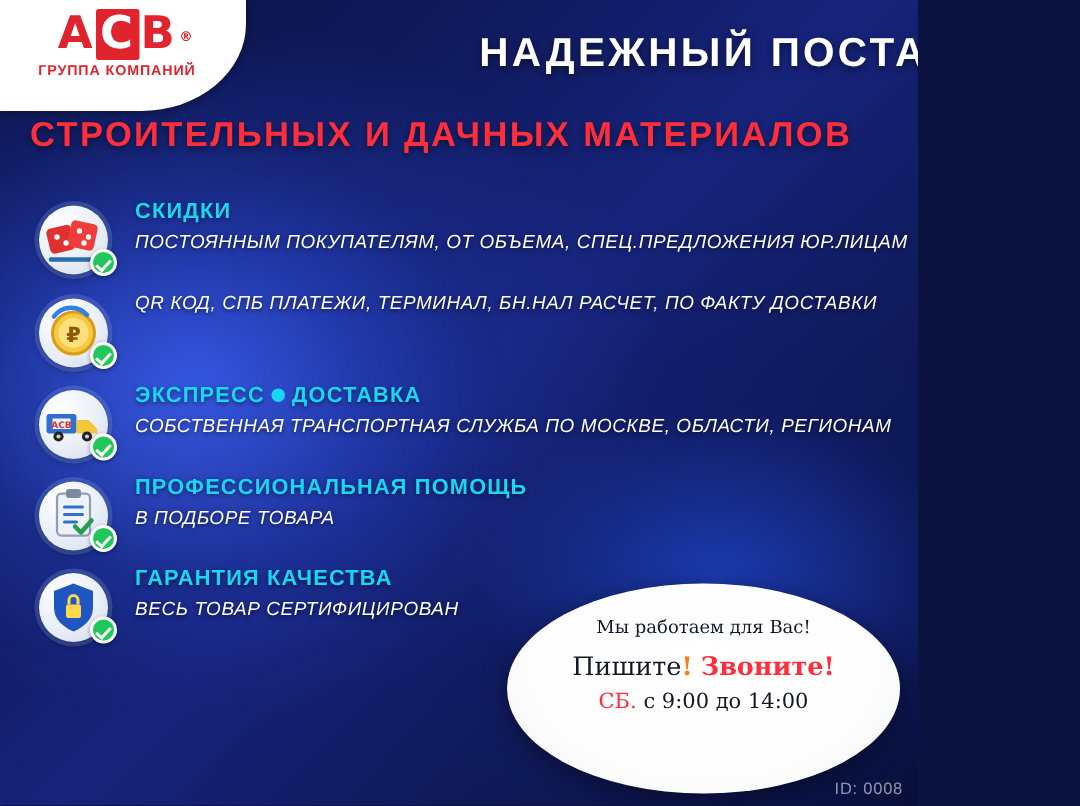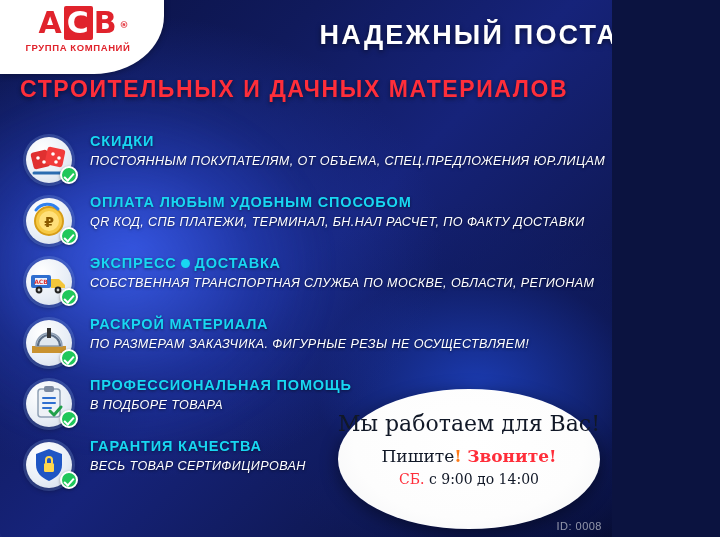--- a/index.html
+++ b/index.html
@@ -188,21 +188,21 @@
     width: 262px; height: 140px;
     border-radius: 50% / 50%;
     background: radial-gradient(ellipse at 50% 40%, #ffffff 0%, #fdfdfd 62%, #f1f2f4 100%);
     box-shadow: 0 4px 18px rgba(0,0,0,.45);
     text-align: center;
     padding-top: 22px;
     z-index: 6;
   }
   .contact-l1 {
     font-family: "DejaVu Serif", serif;
-    font-size: 22px;
+    font-size: 12px;
     color: #111827;
   }
   .contact-l2 {
     font-family: "DejaVu Serif", serif;
     font-size: 17px;
     color: #111827;
     margin-top: 10px;
   }
   .contact-l2 .excl { color: #ff7a18; font-weight: 700; }
   .contact-l2 .call { color: #ff2e3a; font-weight: 700; }
@@ -271,21 +271,20 @@
     <div class="feature">
       <div class="icon-circle">
         <svg viewBox="0 0 46 46">
           <circle cx="23" cy="23" r="14" fill="#f6c945" stroke="#d79d17" stroke-width="2"></circle>
           <circle cx="23" cy="23" r="10" fill="#ffe07a"></circle>
           <text x="23" y="29" font-size="14" font-family="DejaVu Sans, sans-serif" font-weight="bold" fill="#8a5a00" text-anchor="middle">₽</text>
           <path d="M10 12 a14 14 0 0 1 22 -1" fill="none" stroke="#2f80ed" stroke-width="3" stroke-linecap="round"></path>
         </svg>
       </div>
       <div class="check-badge"></div>
-      <div class="f-head"><span>ОПЛАТА ЛЮБЫМ УДОБНЫМ СПОСОБОМ</span></div>
       <div class="f-body">QR КОД, СПБ ПЛАТЕЖИ, ТЕРМИНАЛ, БН.НАЛ РАСЧЕТ, ПО ФАКТУ ДОСТАВКИ</div>
     </div>
 
     <div class="feature">
       <div class="icon-circle">
         <svg viewBox="0 0 46 46">
           <rect x="5" y="16" width="20" height="13" rx="2" fill="#2f6fd0"></rect>
           <path d="M25 20 h8 l6 6 v3 h-14z" fill="#f4c63a"></path>
           <rect x="9" y="19" width="12" height="7" fill="#eaf2ff"></rect>
           <text x="15" y="25" font-size="6" font-weight="bold" fill="#d33" text-anchor="middle" font-family="DejaVu Sans, sans-serif">ACB</text>
@@ -295,33 +294,20 @@
             <circle cx="32" cy="31" r="1.4" fill="#ccc"></circle>
         </svg>
       </div>
       <div class="check-badge"></div>
       <div class="f-head">
         <span>ЭКСПРЕСС</span><span class="dot"></span><span>ДОСТАВКА</span>
       </div>
       <div class="f-body">СОБСТВЕННАЯ ТРАНСПОРТНАЯ СЛУЖБА ПО МОСКВЕ, ОБЛАСТИ, РЕГИОНАМ</div>
     </div>
 
-    <div class="feature">
-      <div class="icon-circle">
-        <svg viewBox="0 0 46 46">
-          <rect x="6" y="26" width="34" height="7" fill="#c9922f"></rect>
-          <path d="M10 26 a13 13 0 0 1 26 0 z" fill="#dfe7ef" stroke="#8fa0b5" stroke-width="1.5"></path>
-          <path d="M12 26 a11 11 0 0 1 22 0" fill="none" stroke="#5b6d85" stroke-width="2"></path>
-          <rect x="21" y="8" width="4" height="10" fill="#333"></rect>
-        </svg>
-      </div>
-      <div class="check-badge"></div>
-      <div class="f-head"><span>РАСКРОЙ МАТЕРИАЛА</span></div>
-      <div class="f-body">ПО РАЗМЕРАМ ЗАКАЗЧИКА.  ФИГУРНЫЕ РЕЗЫ НЕ ОСУЩЕСТВЛЯЕМ!</div>
-    </div>
 
     <div class="feature">
       <div class="icon-circle">
         <svg viewBox="0 0 46 46">
           <rect x="12" y="8" width="22" height="28" rx="3" fill="#eef2f7" stroke="#8fa0b5" stroke-width="1.5"></rect>
           <rect x="18" y="5" width="10" height="6" rx="2" fill="#7c8aa0"></rect>
           <path d="M17 17 h12 M17 22 h12 M17 27 h8" stroke="#2f6fd0" stroke-width="2" stroke-linecap="round"></path>
           <path d="M24 30 l4 4 l7 -8" stroke="#20a04a" stroke-width="3" fill="none" stroke-linecap="round" stroke-linejoin="round"></path>
         </svg>
       </div>

